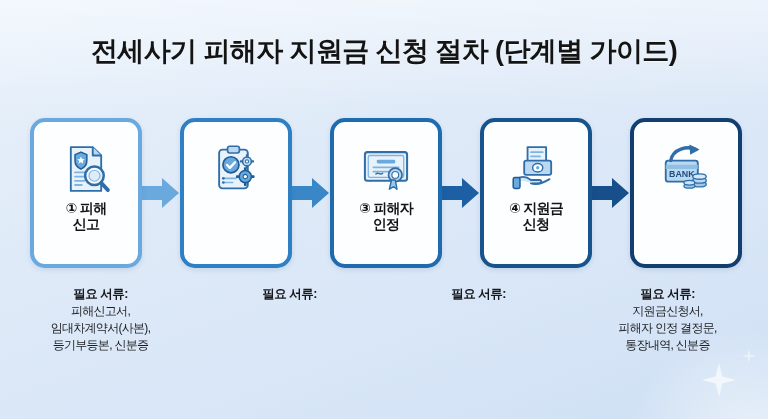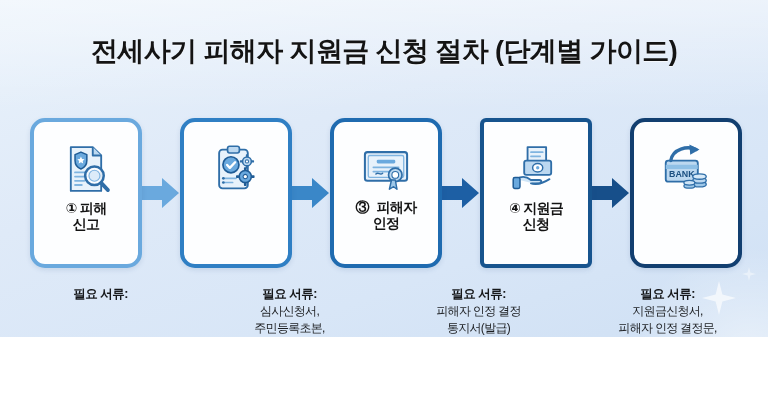--- a/index.html
+++ b/index.html
@@ -9,21 +9,21 @@
   body {
     width: 768px;
     height: 419px;
     overflow: hidden;
     font-family: "Liberation Sans", "DejaVu Sans", sans-serif;
   }
 
   #infographic {
     position: relative;
     width: 768px;
-    height: 337px;
+    height: 419px;
     background: linear-gradient(160deg, #e9f2fb 0%, #dfeaf8 38%, #d8e6f7 70%, #cfe0f4 100%);
     overflow: hidden;
   }
 
   
   .sparkle {
     position: absolute;
     background: rgba(255,255,255,0.85);
     pointer-events: none;
   }
@@ -226,21 +226,21 @@
         </g>
       </svg>
     </div>
 
     <div class="arrow-wrap">
       <svg class="arrow-svg" width="38" height="34" viewBox="0 0 38 34">
         <path d="M0 10 h20 V2 L37 17 L20 32 v-8 H0 Z" fill="#3a87c8"></path>
       </svg>
     </div>
 
-    <div class="step-card" id="card2" style="border-color: rgb(31, 107, 176); font-family: Liberation Mono, monospace;">
+    <div class="step-card" id="card2" style="border-color: rgb(31, 107, 176);">
       <svg class="step-icon" viewBox="0 0 64 64">
         <rect x="7" y="12" width="50" height="34" rx="3" fill="#e8f2fb" stroke="#2f6ea8" stroke-width="2.4"></rect>
         <rect x="11" y="16" width="42" height="26" rx="2" fill="none" stroke="#7fb4e0" stroke-width="1.5"></rect>
         <rect x="21" y="21" width="22" height="4.4" rx="1.6" fill="#6aa9de"></rect>
         <g stroke="#7fb4e0" stroke-width="2" stroke-linecap="round">
           <line x1="17" y1="30" x2="47" y2="30"></line>
           <line x1="17" y1="35" x2="38" y2="35"></line>
         </g>
         <path d="M20 38 c3-3 5 2 8-1" fill="none" stroke="#2f6ea8" stroke-width="1.7" stroke-linecap="round"></path>
         <circle cx="43" cy="39" r="8" fill="#bcd8f0" stroke="#2f6ea8" stroke-width="2"></circle>
@@ -250,21 +250,21 @@
       <div class="step-label">③ 피해자
 인정</div>
     </div>
 
     <div class="arrow-wrap">
       <svg class="arrow-svg" width="38" height="34" viewBox="0 0 38 34">
         <path d="M0 10 h20 V2 L37 17 L20 32 v-8 H0 Z" fill="#1d5fa4"></path>
       </svg>
     </div>
 
-    <div class="step-card" id="card3" style="border-color: rgb(23, 84, 142); border-radius: 6px;">
+    <div class="step-card" id="card3" style="border-color: rgb(23, 84, 142);">
       <svg class="step-icon" viewBox="0 0 64 64">
         <path d="M22 6 h22 v26 H22 Z" fill="#e8f2fb" stroke="#2f6ea8" stroke-width="2.2" stroke-linejoin="round"></path>
         <g stroke="#7fb4e0" stroke-width="2" stroke-linecap="round">
           <line x1="26" y1="12" x2="40" y2="12"></line>
           <line x1="26" y1="17" x2="37" y2="17"></line>
         </g>
         <rect x="18" y="22" width="32" height="17" rx="2.5" fill="#bcd8f0" stroke="#2f6ea8" stroke-width="2.2"></rect>
         <ellipse cx="34" cy="30.5" rx="6" ry="5" fill="#ffffff" stroke="#2f6ea8" stroke-width="1.7"></ellipse>
         <circle cx="34" cy="30.5" r="2" fill="#6aa9de"></circle>
         <path d="M9 44 c6-4 12-3 17 1 h10 c3 0 3 4 0 4 H28" fill="#cfe5f7" stroke="#2f6ea8" stroke-width="2.2" stroke-linecap="round" stroke-linejoin="round"></path>
@@ -298,34 +298,31 @@
           <ellipse cx="36" cy="48.2" rx="6.5" ry="2.8" fill="#cfe5f7" stroke="#2f6ea8" stroke-width="1.5"></ellipse>
         </g>
       </svg>
     </div>
 
   </div>
 
   <div class="captions">
     <div class="caption-col">
       <div class="caption-head">필요 서류:</div>
+      <div class="caption-body">피해신고서,
+임대차계약서(사본),
+등기부등본, 신분증</div>
     </div>
     <div class="caption-col">
       <div class="caption-head">필요 서류:</div>
-      <div class="caption-body">심사신청서,
-주민등록초본,
-피해사실 입증자료
-(통장내역 등)</div>
     </div>
     <div class="caption-col">
       <div class="caption-head">필요 서류:</div>
-      <div class="caption-body">피해자 인정 결정
-통지서(발급)</div>
     </div>
     <div class="caption-col">
       <div class="caption-head">필요 서류:</div>
       <div class="caption-body">지원금신청서,
 피해자 인정 결정문,
-심사신청서, 신분증</div>
+통장내역, 신분증</div>
     </div>
   </div>
 
 </div>
 
 </body></html>

